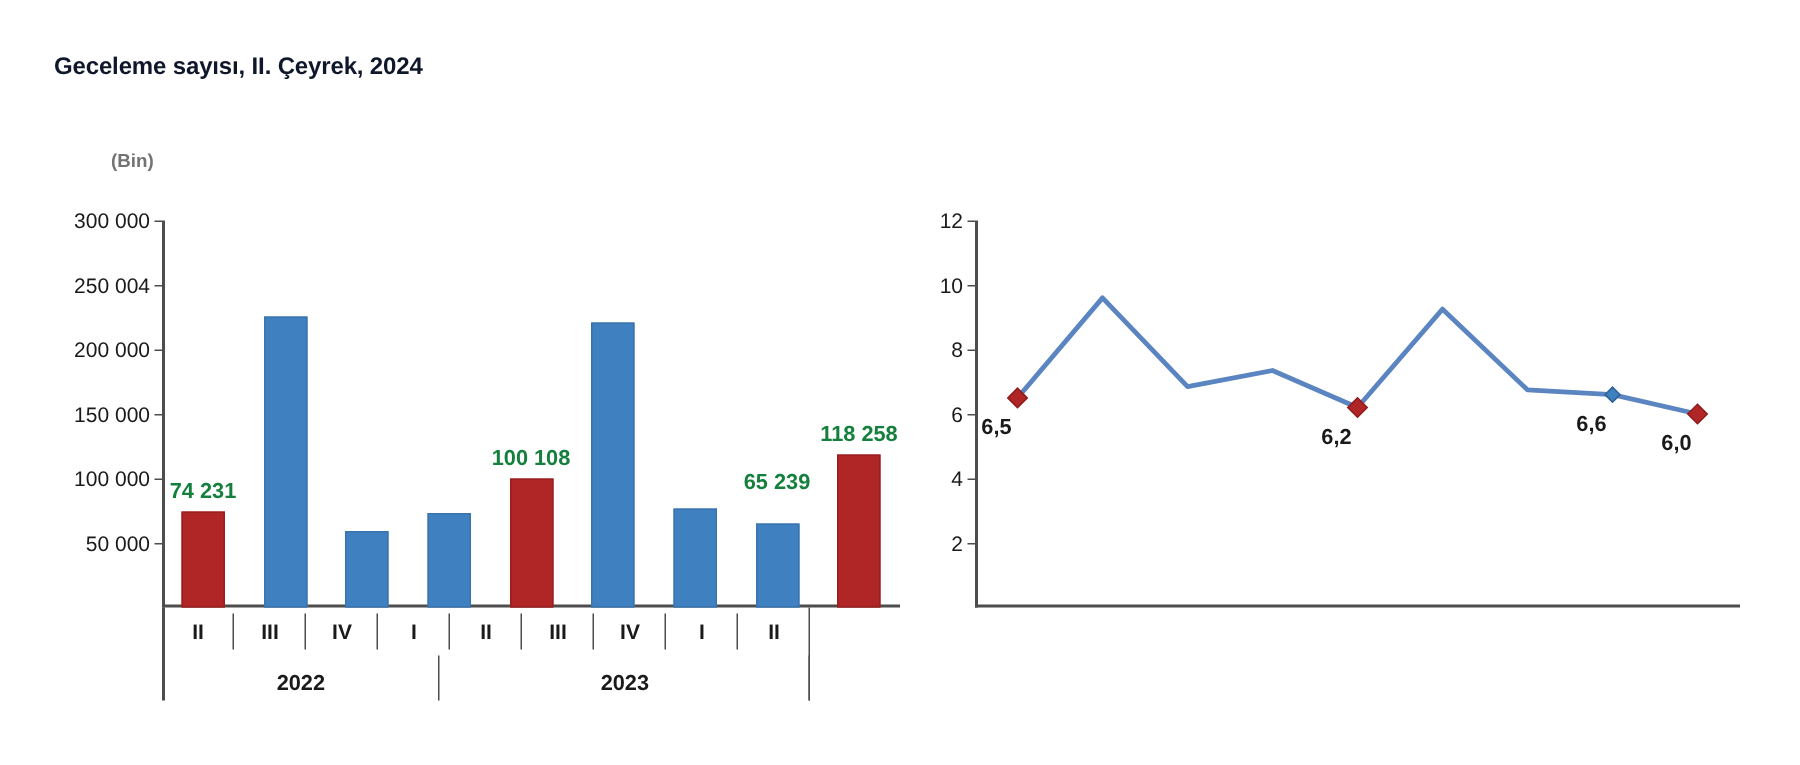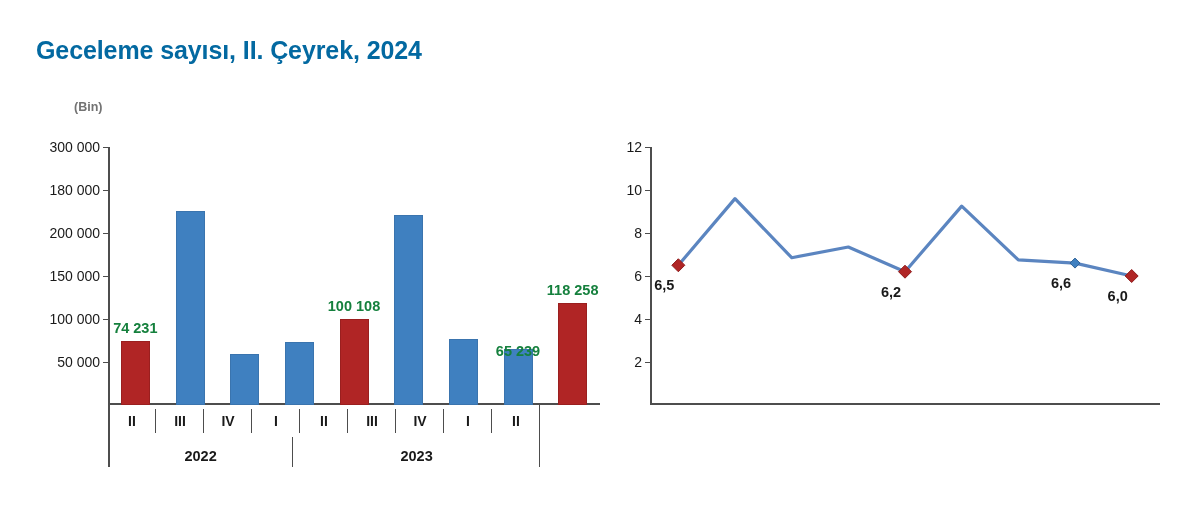--- a/index.html
+++ b/index.html
@@ -20,24 +20,24 @@
     inset: 0;
     display: flex;
   }
   .panel {
     position: relative;
     width: 600px;
     height: 510px;
   }
   .chart-title {
     position: absolute;
-    font-size: 25px;
+    font-size: 16px;
     font-weight: bold;
     letter-spacing: -0.1px;
-    color: #0369a1;
+    color: #0f172a;
     white-space: nowrap;
   }
   .panel-left .chart-title { left: 36px; top: 36px; }
   .panel-right .chart-title { left: 26px; top: 36px; }
 
   .unit-label {
     position: absolute;
     font-size: 12.5px;
     font-weight: bold;
     color: #737373;
@@ -217,21 +217,21 @@
     <div class="plot" id="bar-plot">
       <div class="axis-line y-axis"></div>
       <div class="axis-line x-axis-base"></div>
       <div id="bar-yticks">
           <div class="tick-row" style="top: 0px;">
             <div class="tick"></div>
             <div class="tick-label">300 000</div>
           </div>
           <div class="tick-row" style="top: 43px;">
             <div class="tick"></div>
-            <div class="tick-label">180 000</div>
+            <div class="tick-label">250 004</div>
           </div>
           <div class="tick-row" style="top: 86px;">
             <div class="tick"></div>
             <div class="tick-label">200 000</div>
           </div>
           <div class="tick-row" style="top: 129px;">
             <div class="tick"></div>
             <div class="tick-label">150 000</div>
           </div>
           <div class="tick-row" style="top: 172px;">
@@ -247,21 +247,21 @@
           <div class="bar red" style="left: 12.8333px; width: 29px; height: 63.8387px;"></div>
           <div class="bar-value" style="left: 27.3333px; bottom: 68.8387px;">74 231</div>
           <div class="bar blue" style="left: 67.5px; width: 29px; height: 194.36px;"></div>
           <div class="bar blue" style="left: 122.167px; width: 29px; height: 51.17px;"></div>
           <div class="bar blue" style="left: 176.833px; width: 29px; height: 62.78px;"></div>
           <div class="bar red" style="left: 231.5px; width: 29px; height: 86.0929px;"></div>
           <div class="bar-value" style="left: 246px; bottom: 91.0929px;">100 108</div>
           <div class="bar blue" style="left: 286.167px; width: 29px; height: 190.06px;"></div>
           <div class="bar blue" style="left: 340.833px; width: 29px; height: 66.22px;"></div>
           <div class="bar blue" style="left: 395.5px; width: 29px; height: 56.1055px;"></div>
-          <div class="bar-value" style="left: 410px; bottom: 46px; margin-top: 28px;">65 239</div>
+          <div class="bar-value" style="left: 410px; bottom: 75px; margin-top: 28px;">65 239</div>
           <div class="bar red" style="left: 450.167px; width: 29px; height: 101.702px;"></div>
           <div class="bar-value" style="left: 464.667px; bottom: 106.702px;">118 258</div>
         </div>
     </div>
 
     <div class="cat-axis" id="bar-cat-axis">
       <div class="outer-left"></div>
       <div class="outer-right"></div>
       <div class="cat-row-q">
           <div class="cat-cell sep-right" style="flex: 1 1 0px;">II</div>

